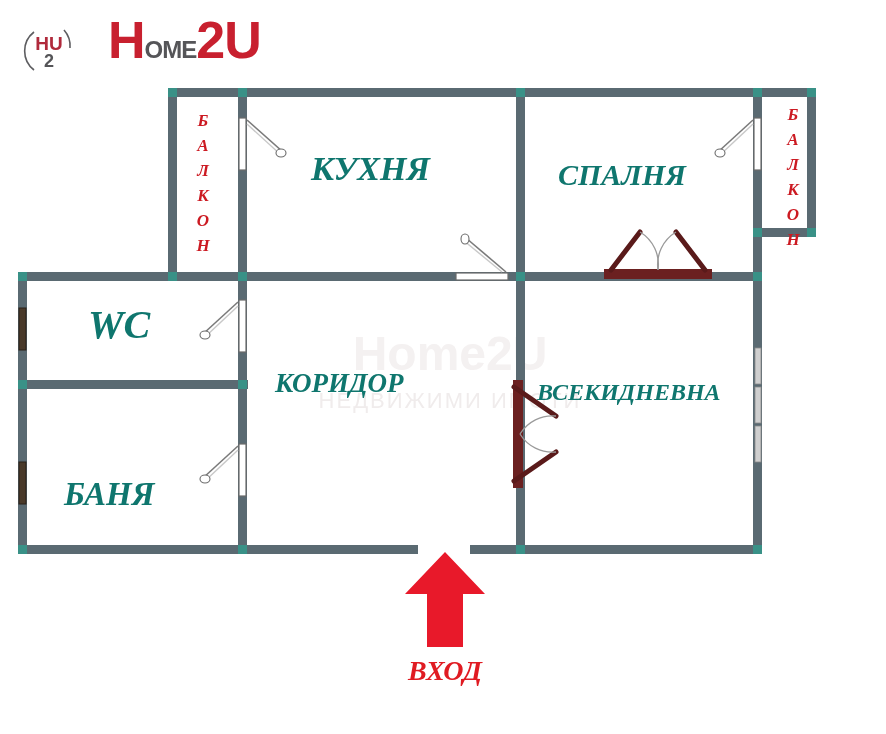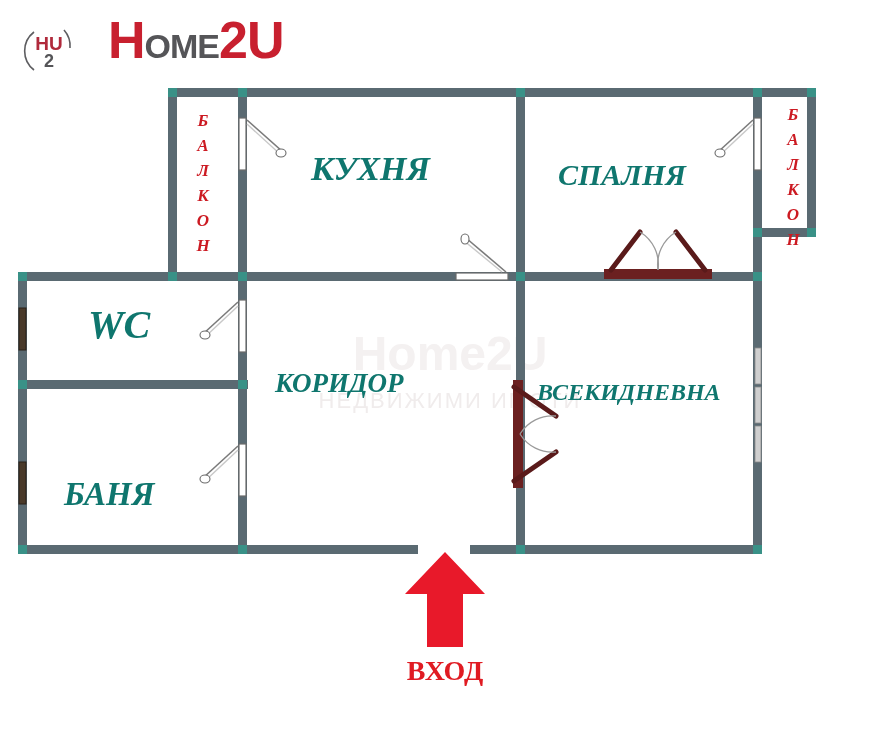--- a/index.html
+++ b/index.html
@@ -37,21 +37,21 @@
     font-family: "Liberation Sans", sans-serif;
     font-weight: bold;
     white-space: nowrap;
     line-height: 1;
   }
   .wm-big {
     font-size: 52px;
     letter-spacing: -1px;
   }
   .wm-small {
-    font-size: 34px;
+    font-size: 24px;
     letter-spacing: -1px;
   }
   .wm-red { color: #c8202f; }
   .wm-gray { color: #555558; }
 
   
   #plan {
     position: absolute;
     left: 0;
     top: 0;
@@ -134,20 +134,21 @@
   }
   #entrance-label {
     position: absolute;
     left: 385px;
     top: 655px;
     width: 120px;
     text-align: center;
     color: #e01b22;
     font-family: "Liberation Serif", serif;
     font-weight: bold;
+    font-style: italic;
     font-size: 28px;
     white-space: nowrap;
   }
 </style>
 </head>
 <body>
 
 <div id="logo-area">
 
   <svg id="logo-badge" viewBox="0 0 58 50">

